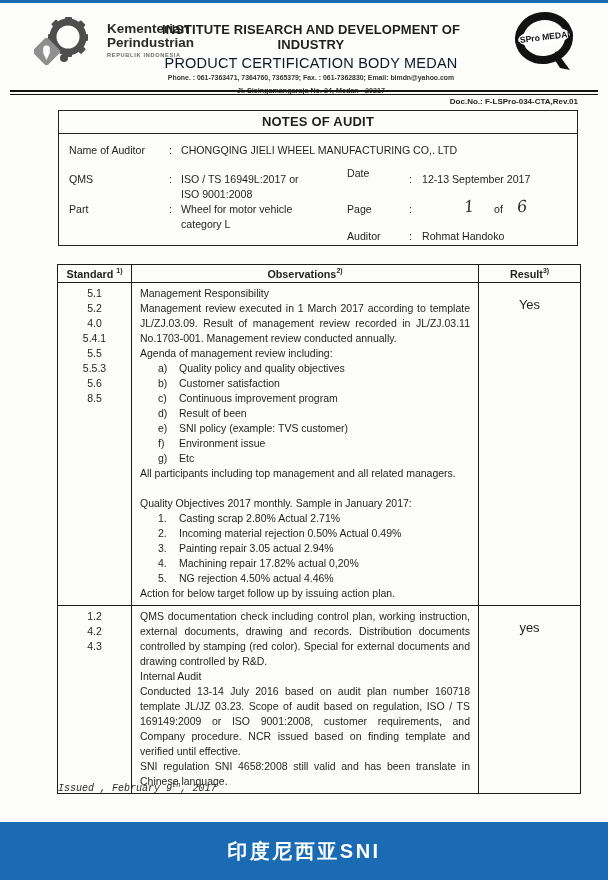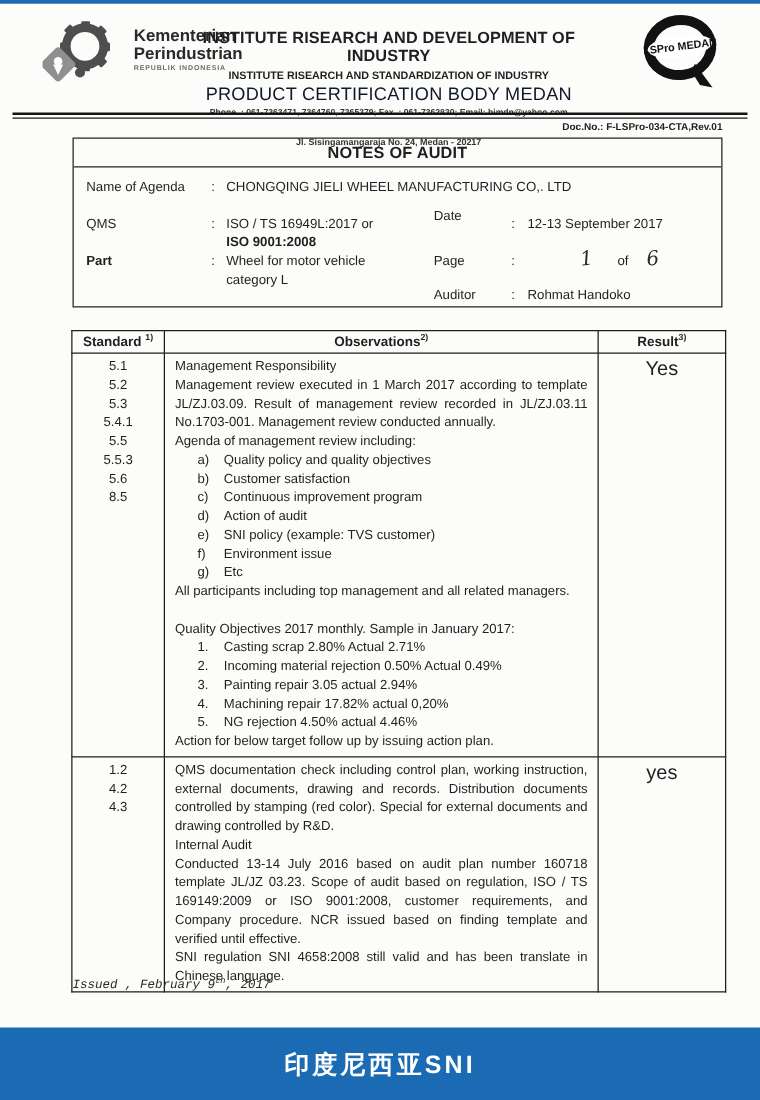--- a/index.html
+++ b/index.html
@@ -20,21 +20,21 @@
   .logo-left { position:absolute; left:6px; top:6px; display:flex; align-items:flex-start; gap:15px; }
   .ministry-text { padding-top:6px; }
   .ministry-name { font-size:13.5px; font-weight:bold; line-height:1.02; color:#2a2a2a; }
   .ministry-sub { font-size:5.6px; color:#6a6a6a; letter-spacing:0.7px; margin-top:2px; font-weight:bold; }
 
   .center-text { position:absolute; left:118px; width:330px; top:12px; text-align:center; }
   .org-line1 { font-size:13px; font-weight:bold; letter-spacing:0.1px; }
   .org-line2 { font-size:8.6px; font-weight:bold; margin-top:3px; }
   .body-name { font-size:14.5px; margin-top:3px; letter-spacing:0.2px; color:#0f172a; }
   .contact-line { font-size:6.9px; margin-top:3px; font-weight:bold; color:#333; }
-  .address-line { font-size:7.2px; margin-top:15px; font-weight:bold; color:#333; }
+  .address-line { font-size:7.2px; margin-top:5px; font-weight:bold; color:#333; }
 
   .logo-right { position:absolute; right:2px; top:0px; }
 
   
   .double-rule { position:absolute; top:90px; left:10px; width:588px; height:5px;
     border-top:2.6px solid #151515; border-bottom:1.1px solid #151515; }
   .doc-no { position:absolute; top:97px; right:30px; font-size:8px; font-weight:bold; color:#222; }
 
   
   .infobox { position:absolute; top:110px; left:58px; width:520px; height:136px;
@@ -48,21 +48,21 @@
   
   .audit-table { position:absolute; top:264px; left:57px; width:523px;
     border-collapse:collapse; table-layout:fixed; }
   .audit-table th, .audit-table td { border:1.3px solid #1d1d1d; }
   .audit-table th { font-size:10.8px; font-weight:bold; padding:2px 2px; height:17px; }
   .audit-table sup { font-size:7px; }
   col.c-std { width:74px; } col.c-obs { width:347px; } col.c-res { width:102px; }
   td.std-cell { vertical-align:top; text-align:center; font-size:10.5px;
     line-height:15px; padding-top:3px; }
   td.obs-cell { vertical-align:top; padding:3px 8px 4px 8px; font-size:10.5px; line-height:15px; }
-  td.res-cell { vertical-align:top; text-align:center; font-size:16px; padding-top:4px; }
+  td.res-cell { vertical-align:top; text-align:center; font-size:13px; padding-top:14px; }
   .obs-p { }
   .obs-p.just { text-align:justify; }
   .obs-li { display:flex; margin-left:18px; }
   .obs-li .marker { flex:0 0 auto; min-width:14px; margin-right:7px; }
   .spacer-line { height:15px; }
 
   
   .issued-line { position:absolute; top:781px; left:58px;
     font-family:Liberation Mono, monospace; font-style:italic; font-size:10px; color:#2a2a2a; }
   .issued-line sup { font-size:7px; }
@@ -103,21 +103,20 @@
       </span>
       <span class="ministry-text">
         <div class="ministry-name">Kementerian</div>
         <div class="ministry-name">Perindustrian</div>
         <div class="ministry-sub">REPUBLIK INDONESIA</div>
       </span>
     </div>
 
     <div class="center-text">
       <div class="org-line1">INSTITUTE RISEARCH AND DEVELOPMENT OF INDUSTRY</div>
-      <div class="org-line2">INSTITUTE RISEARCH AND STANDARDIZATION OF INDUSTRY</div>
       <div class="body-name">PRODUCT CERTIFICATION BODY MEDAN</div>
       <div class="contact-line">Phone. : 061-7363471, 7364760, 7365379; Fax. : 061-7362830; Email: bimdn@yahoo.com</div>
       <div class="address-line">Jl. Sisingamangaraja No. 24, Medan - 20217</div>
     </div>
 
     <div class="logo-right">
       <span>
         <svg width="66" height="70" viewBox="0 0 66 70">
           <ellipse cx="32" cy="28" rx="25" ry="22" fill="none" stroke="#121212" stroke-width="8" transform="rotate(-8 32 28)"></ellipse>
           <path d="M44 41 L58 60 L48 58 L41 47 Z" fill="#121212"></path>
@@ -127,30 +126,30 @@
       </span>
     </div>
   </div>
 
   <div class="double-rule"></div>
   <div class="doc-no">Doc.No.: F-LSPro-034-CTA,Rev.01</div>
 
   <div class="infobox">
     <div class="infobox-title">NOTES OF AUDIT</div>
 
-    <span class="f" style="left:10px; top:33px;">Name of Agenda</span>
+    <span class="f" style="left:10px; top:33px;">Name of Auditor</span>
     <span class="f" style="left:110px; top:33px;">:</span>
     <span class="f" style="left:122px; top:33px;">CHONGQING JIELI WHEEL MANUFACTURING CO,. LTD</span>
 
     <span class="f" style="left:10px; top:62px;">QMS</span>
     <span class="f" style="left:110px; top:62px;">:</span>
     <span class="f" style="left:122px; top:62px;">ISO / TS 16949L:2017 or</span>
-    <span class="f" style="left:122px; top:77px;font-weight:bold;">ISO  9001:2008</span>
-
-    <span class="f" style="left:10px; top:92px;font-weight:bold;">Part</span>
+    <span class="f" style="left:122px; top:77px;">ISO  9001:2008</span>
+
+    <span class="f" style="left:10px; top:92px;">Part</span>
     <span class="f" style="left:110px; top:92px;">:</span>
     <span class="f" style="left:122px; top:92px;">Wheel for motor vehicle</span>
     <span class="f" style="left:122px; top:107px;">category L</span>
 
     <span class="f" style="left:288px; top:56px;">Date</span>
     <span class="f" style="left:350px; top:62px;">:</span>
     <span class="f" style="left:363px; top:62px;">12-13 September 2017</span>
 
     <span class="f" style="left:288px; top:92px;">Page</span>
     <span class="f" style="left:350px; top:92px;">:</span>
@@ -173,21 +172,21 @@
         <tr>
       <th><span>Standard </span><sup>1)</sup></th>
       <th><span>Observations</span><sup>2)</sup></th>
       <th><span>Result</span><sup>3)</sup></th>
     </tr>
 
     <tr>
       <td class="std-cell">
         <div>5.1</div>
         <div>5.2</div>
-        <div>5.3</div>
+        <div>4.0</div>
         <div>5.4.1</div>
         <div>5.5</div>
         <div>5.5.3</div>
         <div>5.6</div>
         <div>8.5</div>
       </td>
       <td class="obs-cell">
         <div class="obs-p">Management Responsibility</div>
         <div class="obs-p just">Management review executed in 1 March 2017 according to template JL/ZJ.03.09. Result of management review recorded in JL/ZJ.03.11 No.1703-001. Management review conducted annually.</div>
         <div class="obs-p">Agenda of management review including:</div>
@@ -198,21 +197,21 @@
         <div class="obs-li">
               <span class="marker">b)</span>
               <span>Customer satisfaction</span>
             </div>
         <div class="obs-li">
               <span class="marker">c)</span>
               <span>Continuous improvement program</span>
             </div>
         <div class="obs-li">
               <span class="marker">d)</span>
-              <span>Action of audit</span>
+              <span>Result of been</span>
             </div>
         <div class="obs-li">
               <span class="marker">e)</span>
               <span>SNI policy (example: TVS customer)</span>
             </div>
         <div class="obs-li">
               <span class="marker">f)</span>
               <span>Environment issue</span>
             </div>
         <div class="obs-li">

